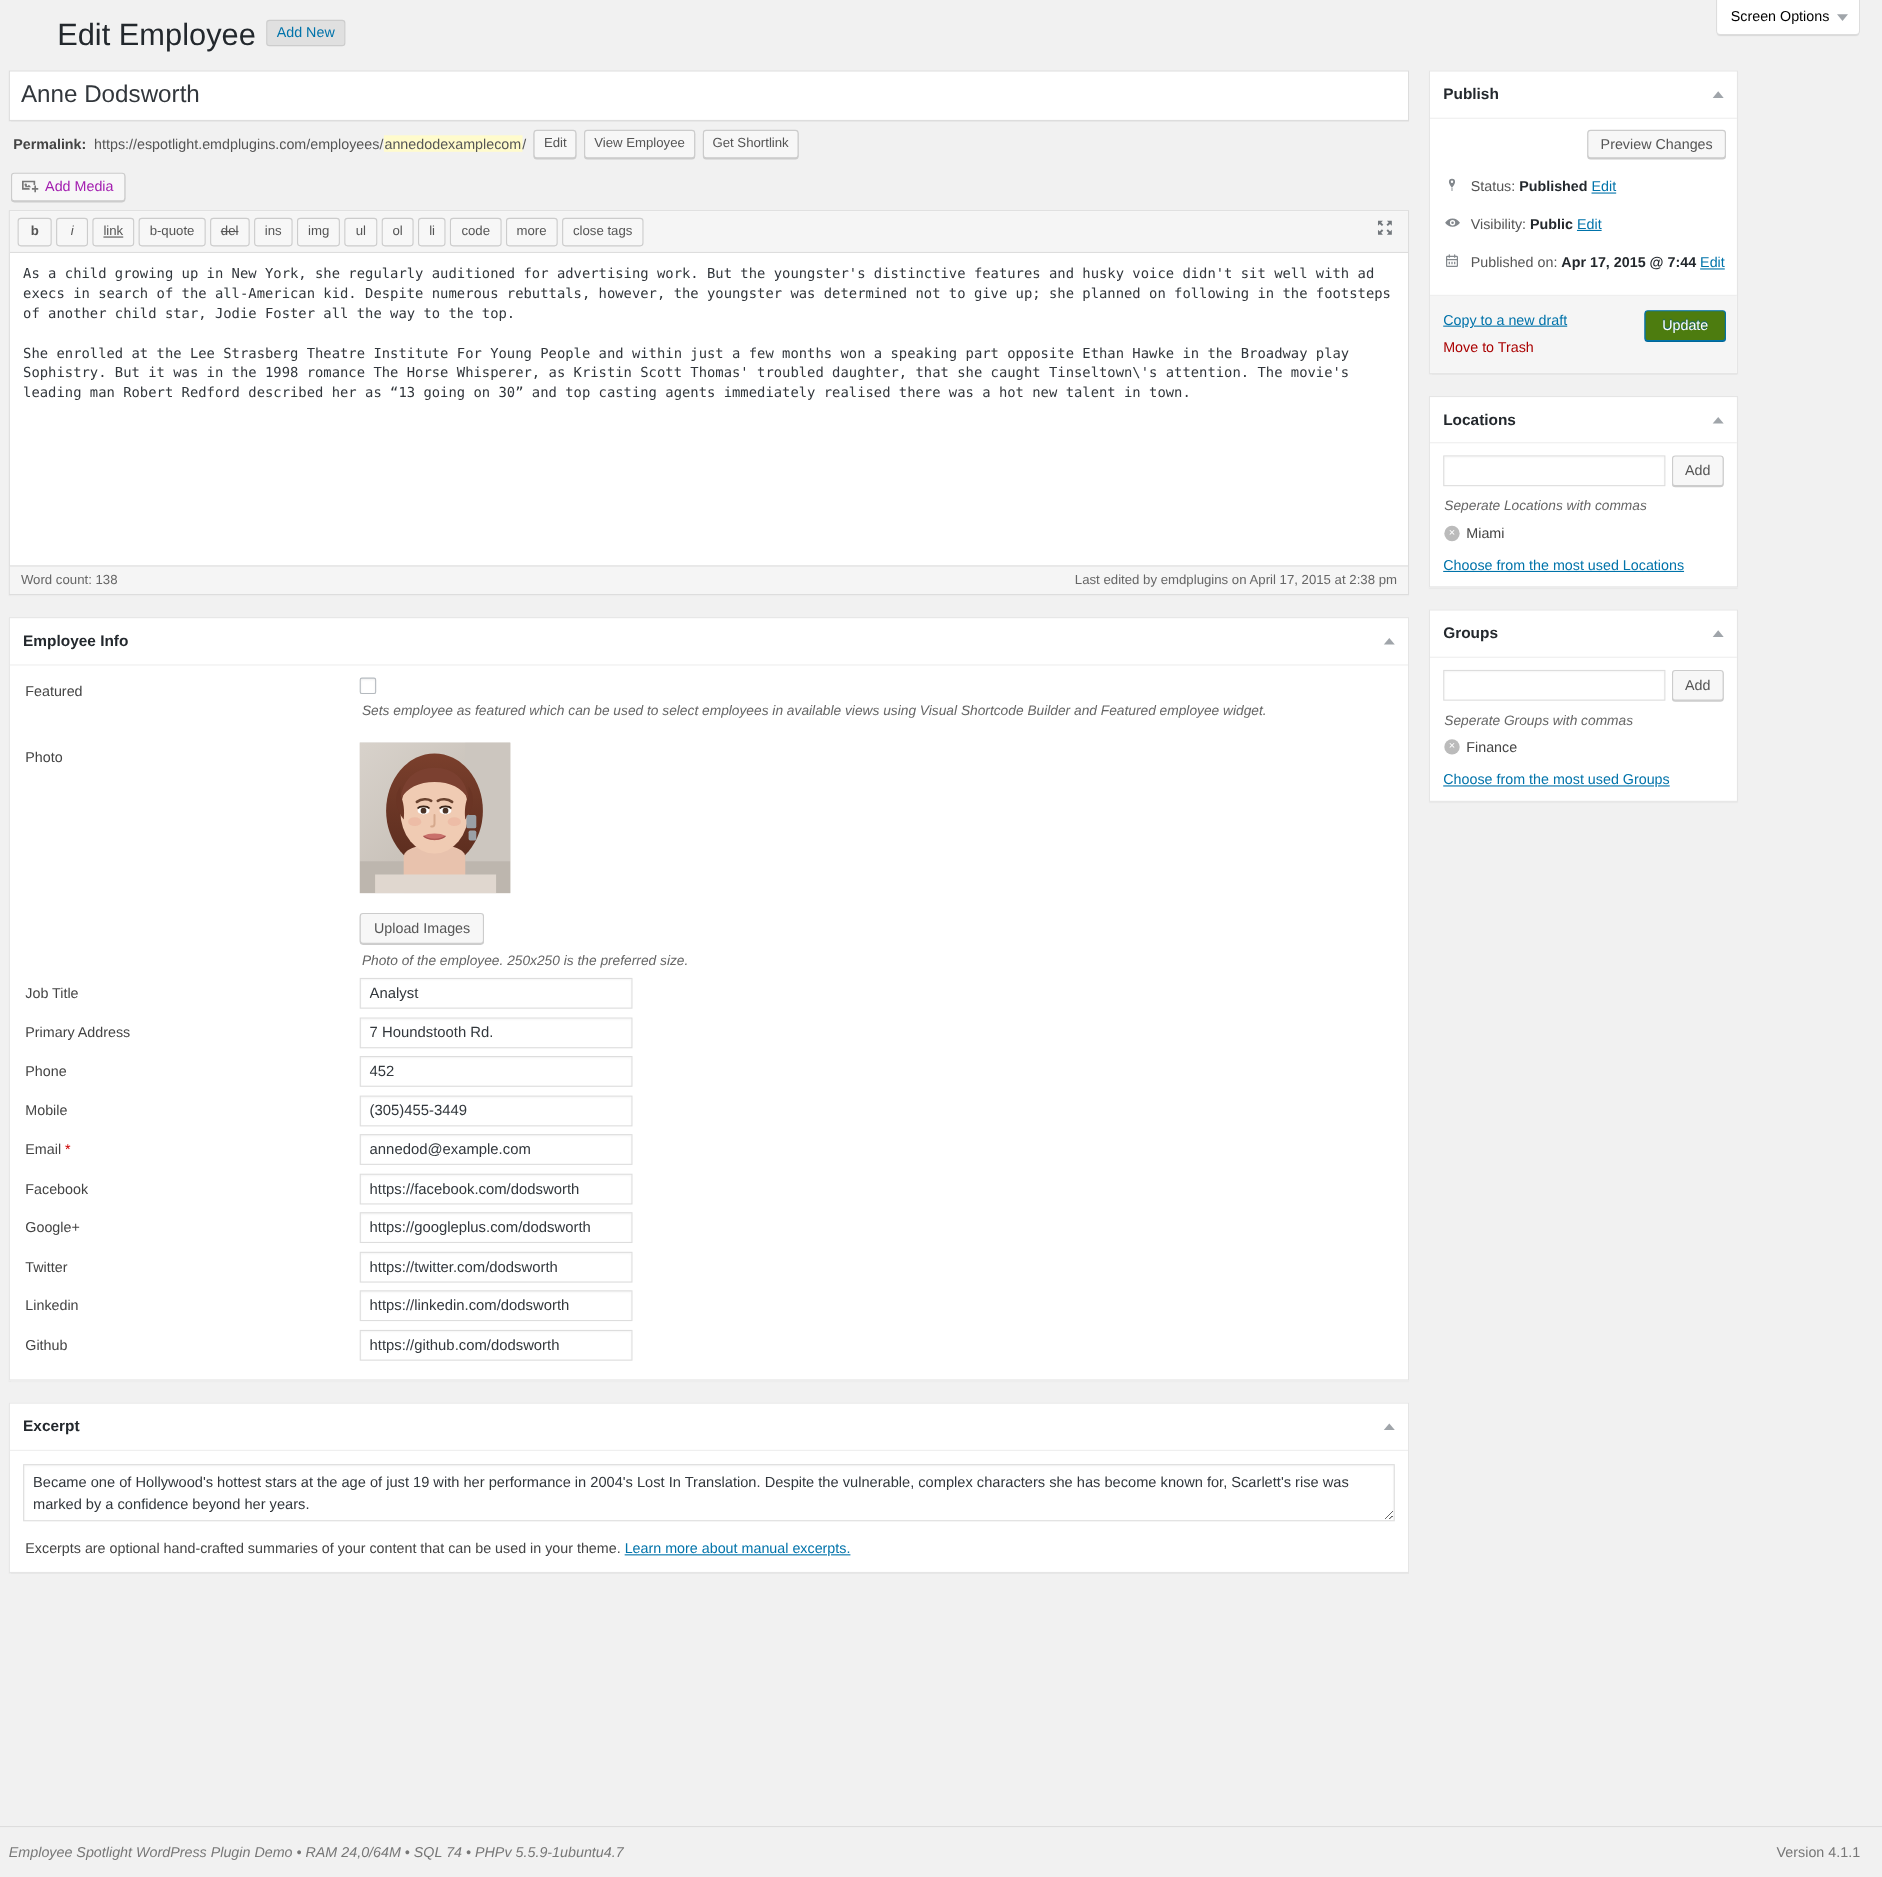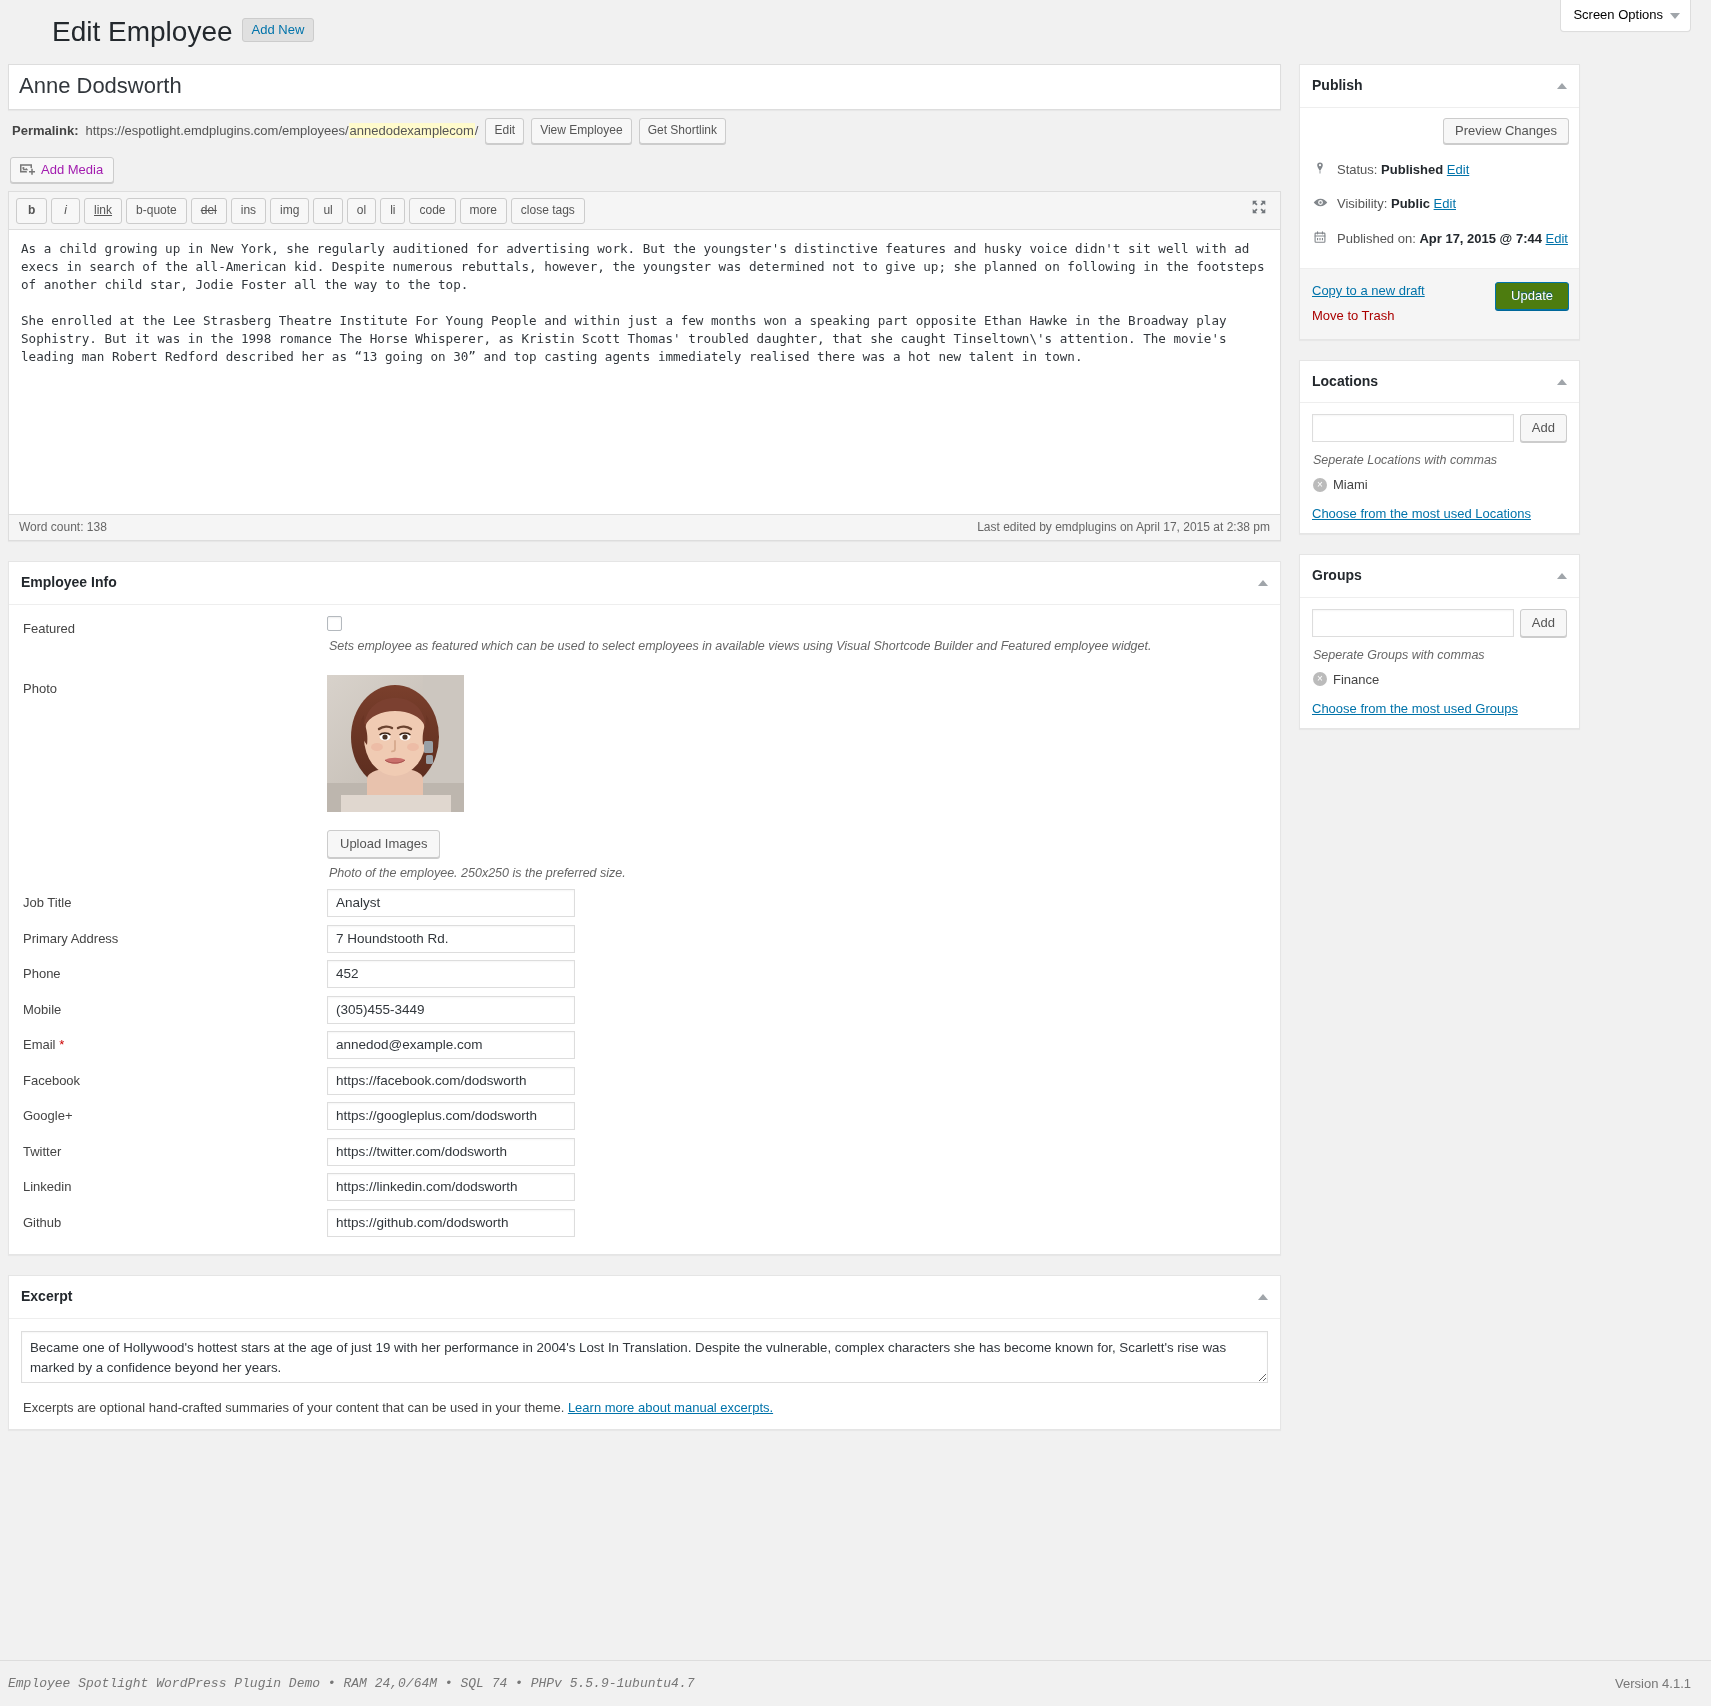--- a/index.html
+++ b/index.html
@@ -374,21 +374,21 @@
     position: absolute;
     left: 0; right: 0; bottom: 0;
     height: 46px;
     border-top: 1px solid #ddd;
     background: #f1f1f1;
     display: flex; align-items: center; justify-content: space-between;
     padding: 0 20px 0 8px;
     font-size: 13px; color: #777;
     font-style: normal;
   }
-  .wp-footer .left { font-style: italic; color: #777; font-family: Liberation Mono, monospace; }
+  .wp-footer .left { font-style: italic; color: #777; }
   .wp-footer .right { color: #777; }
   .clearfix-space { height: 70px; }
 </style>
 </head>
 <body>
 
 <div class="screen-meta-wrap">
   <div class="screen-options-btn">
     <span>Screen Options</span>
     <span class="caret-down"></span>

